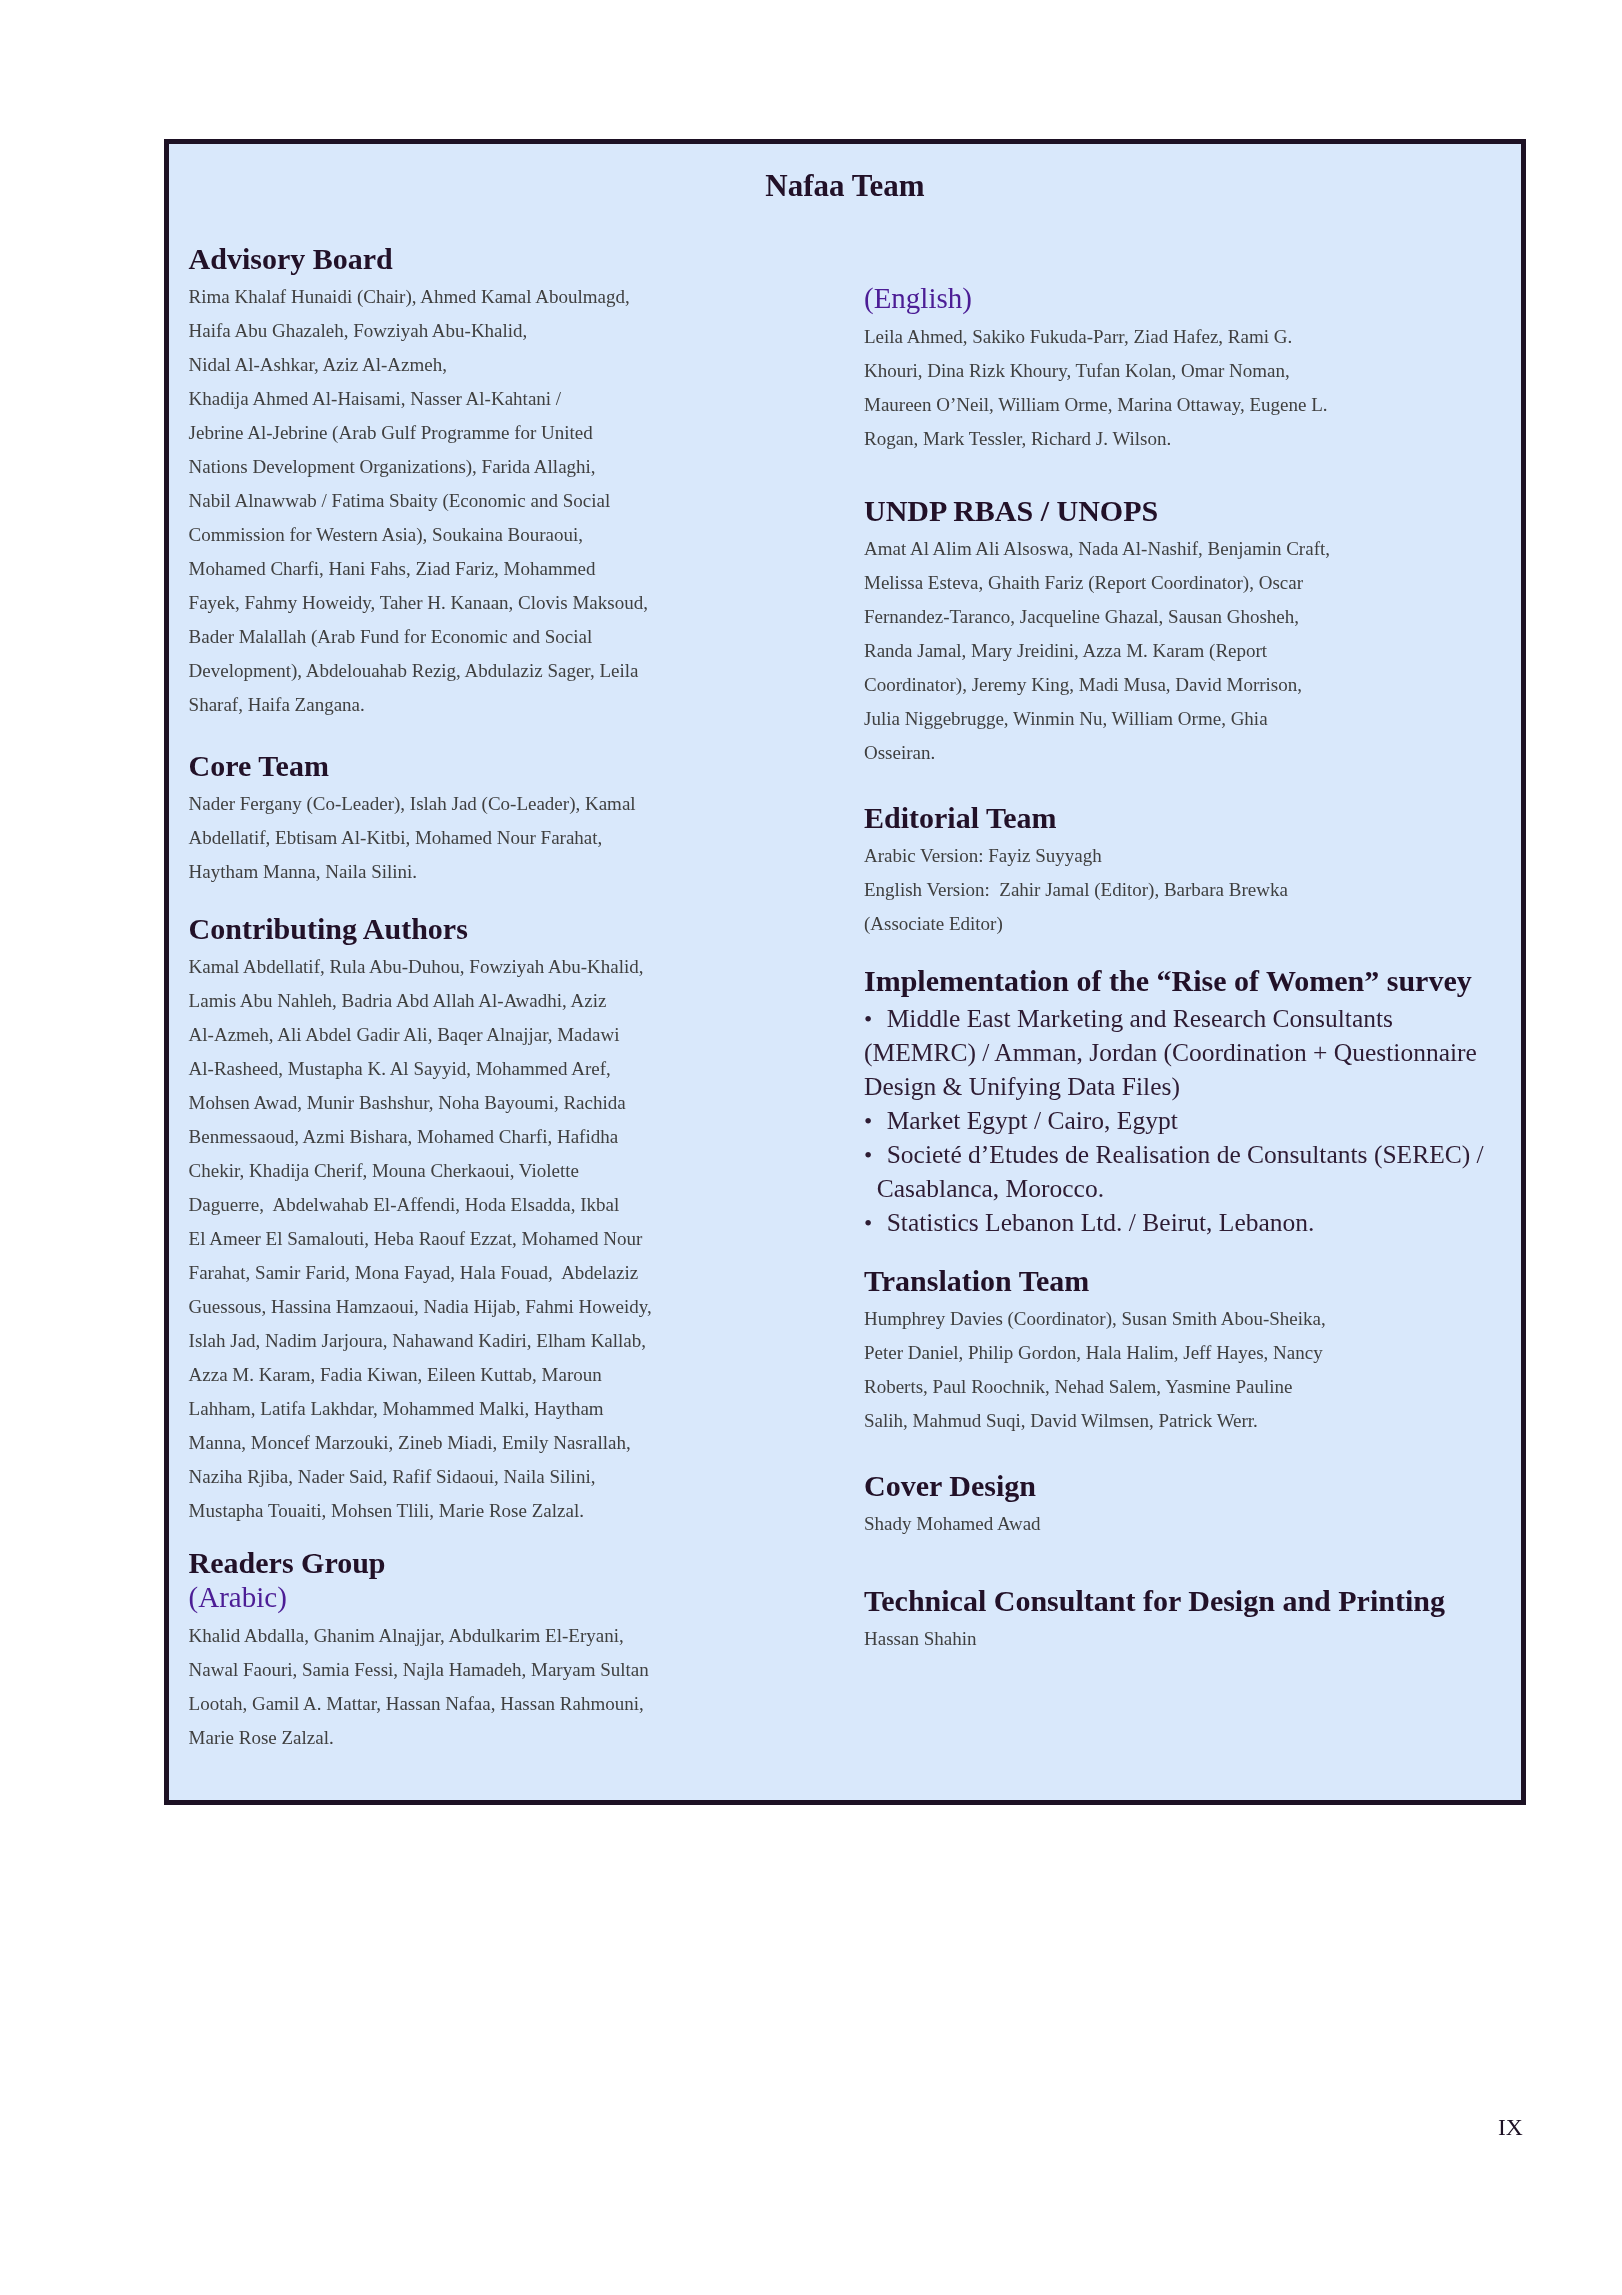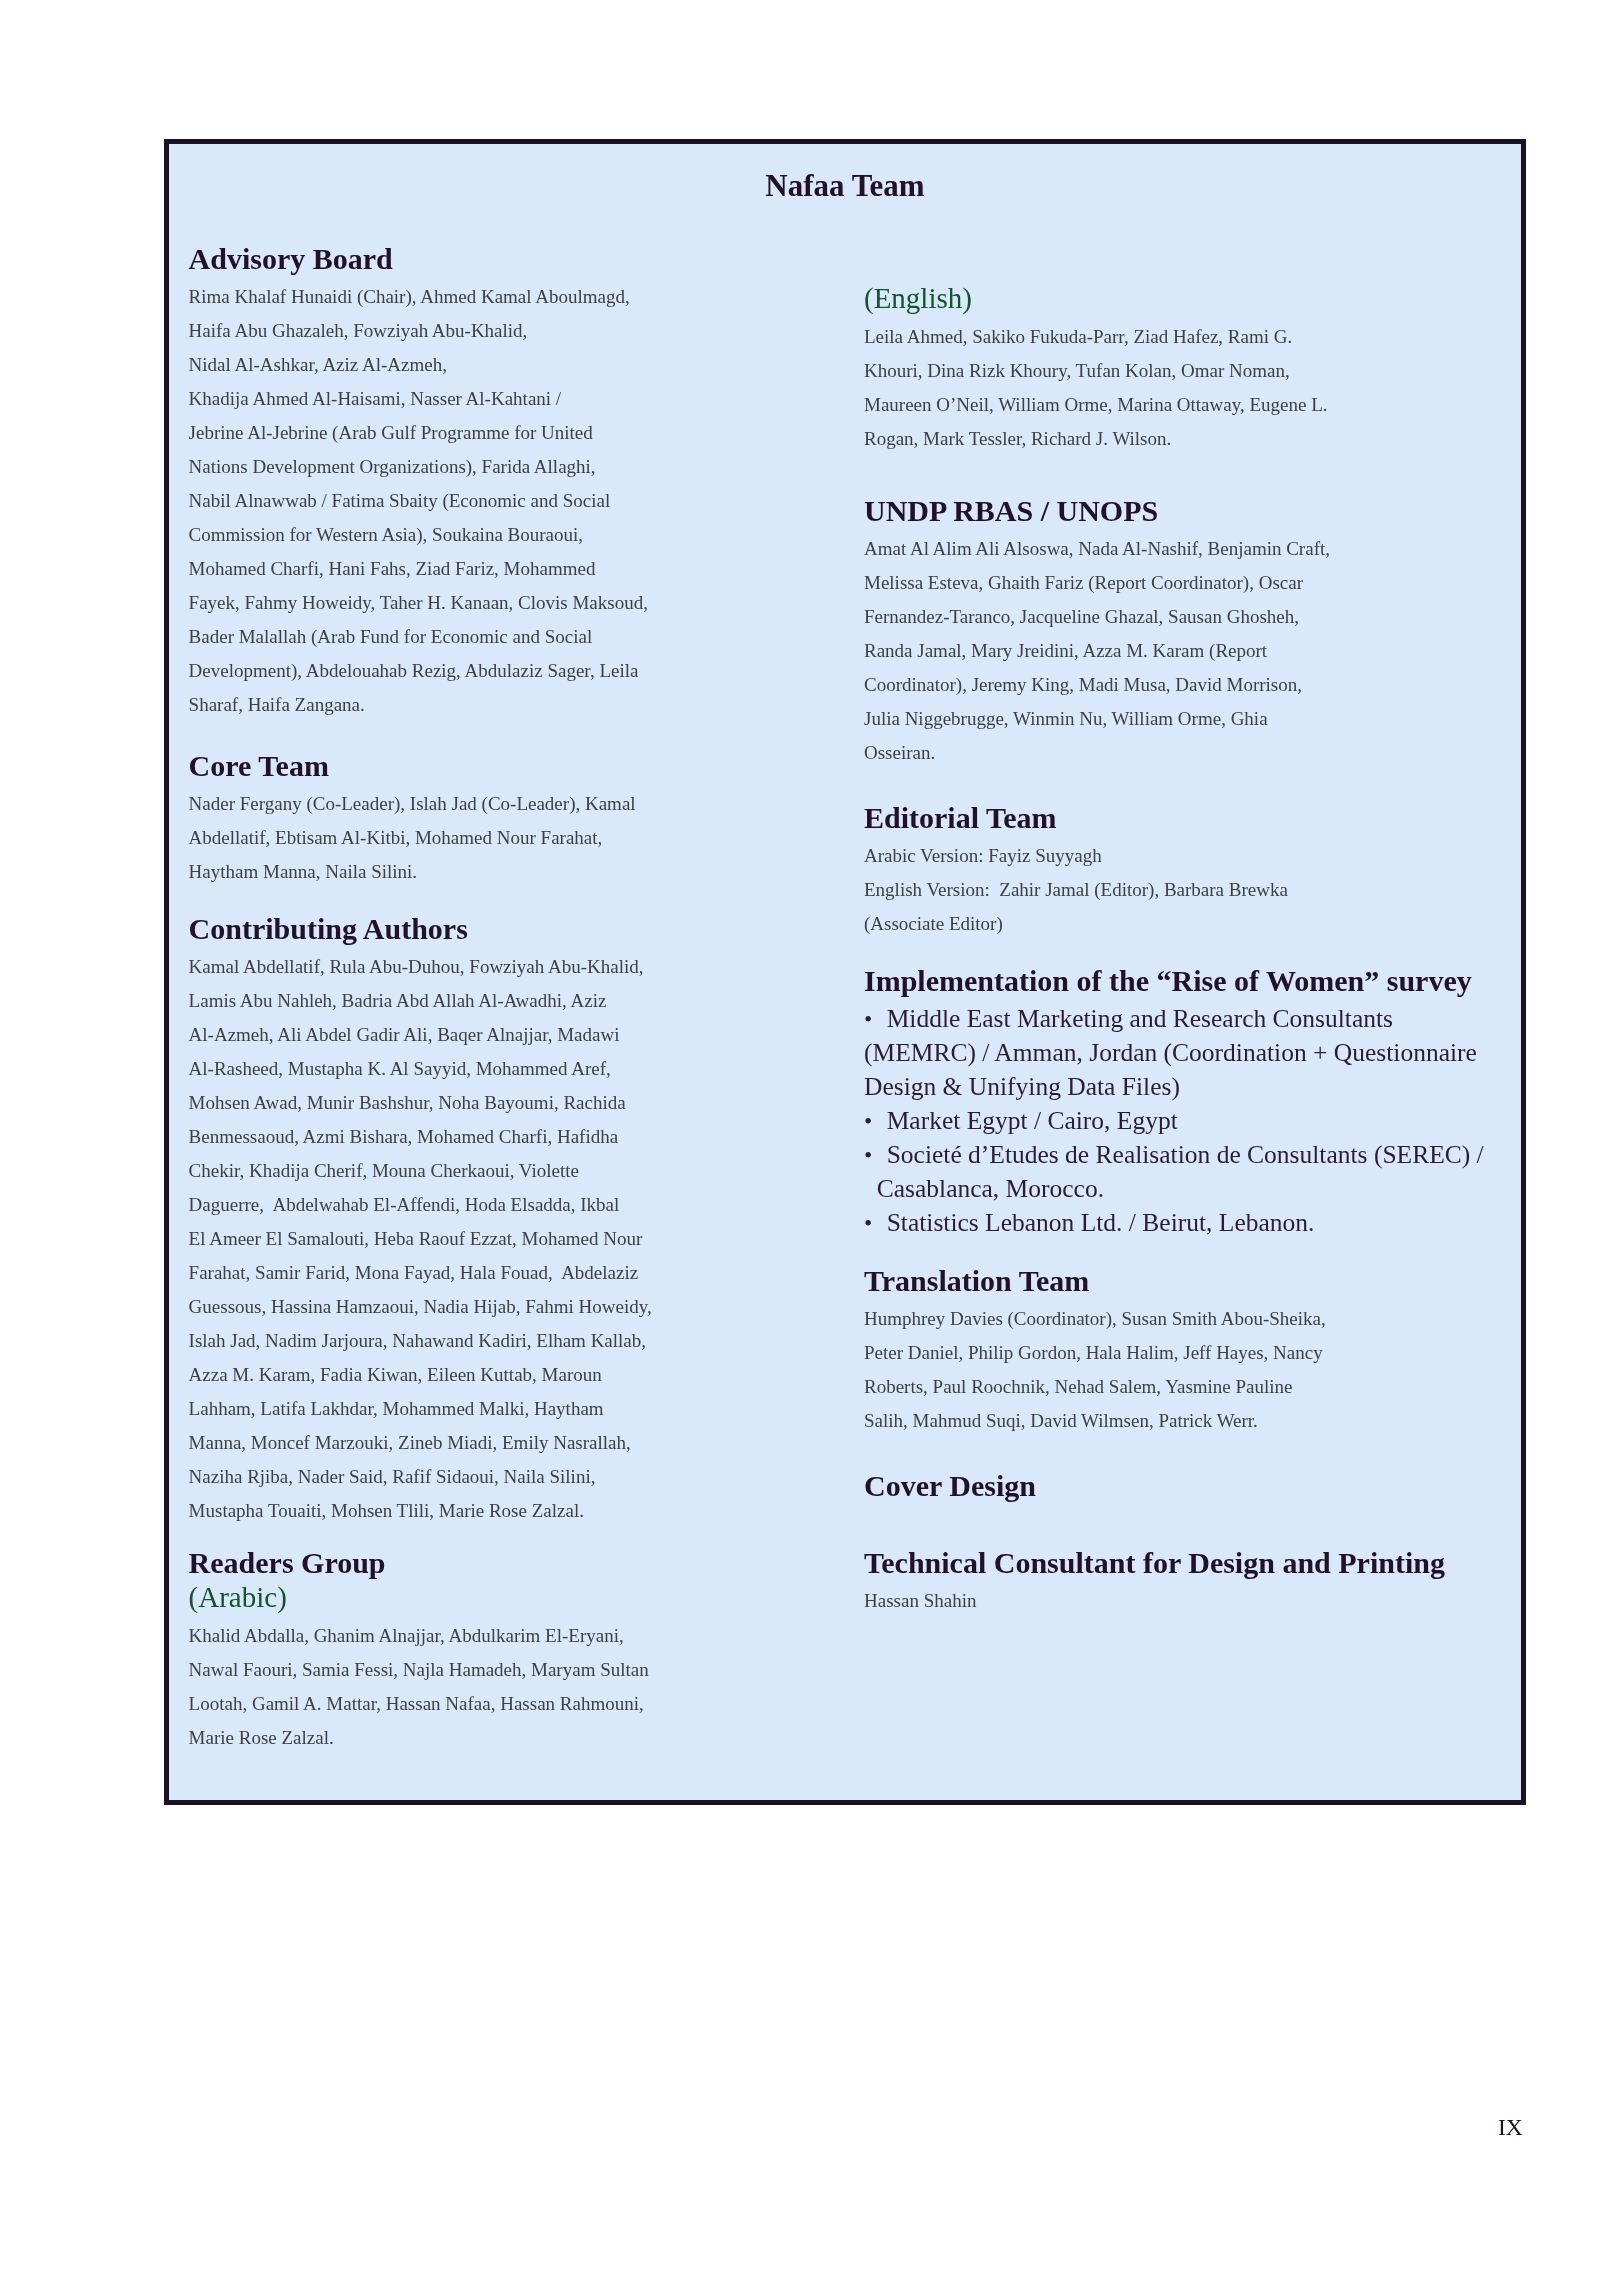--- a/index.html
+++ b/index.html
@@ -32,21 +32,21 @@
   .heading {
     font-size: 30px;
     line-height: 35px;
     font-weight: bold;
     color: #221128;
     margin: 0;
   }
   .subheading {
     font-size: 29px;
     line-height: 35px;
-    color: #14532d;
+    color: #4c1d95;
     margin: 0;
   }
   .body {
     font-size: 19px;
     line-height: 34px;
     color: #404040;
     margin: 3.9px 0 0 0;
     white-space: pre-line;
   }
   .bullets { margin-top: 3.9px; }
@@ -176,20 +176,21 @@
         </div>
       </div>
 
       <h3 class="heading mt-trans">Translation Team</h3>
       <p class="body">Humphrey Davies (Coordinator), Susan Smith Abou-Sheika,
 Peter Daniel, Philip Gordon, Hala Halim, Jeff Hayes, Nancy
 Roberts, Paul Roochnik, Nehad Salem, Yasmine Pauline
 Salih, Mahmud Suqi, David Wilmsen, Patrick Werr.</p>
 
       <h3 class="heading mt-cover">Cover Design</h3>
+      <p class="body">Shady Mohamed Awad</p>
 
       <h3 class="heading mt-tech">Technical Consultant for Design and Printing</h3>
       <p class="body">Hassan Shahin</p>
 
     </div>
 
   </div>
 
   <div class="page-number">IX</div>
 

